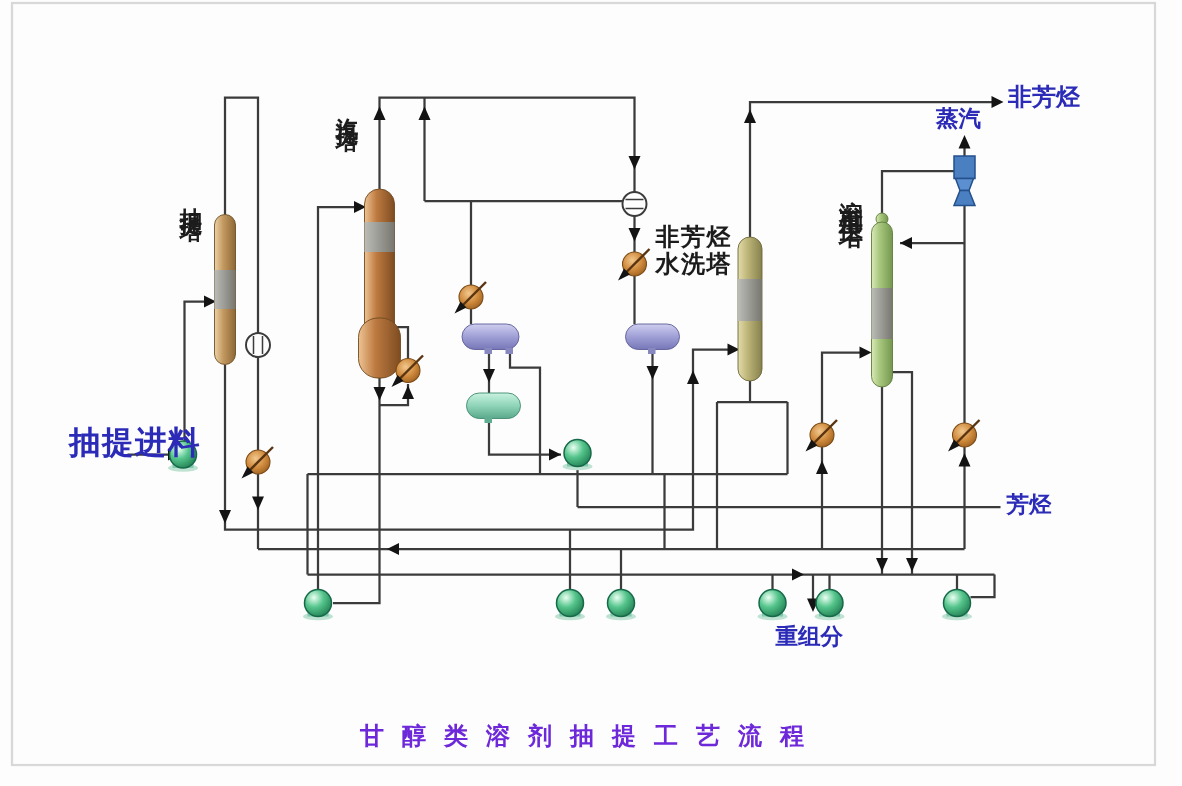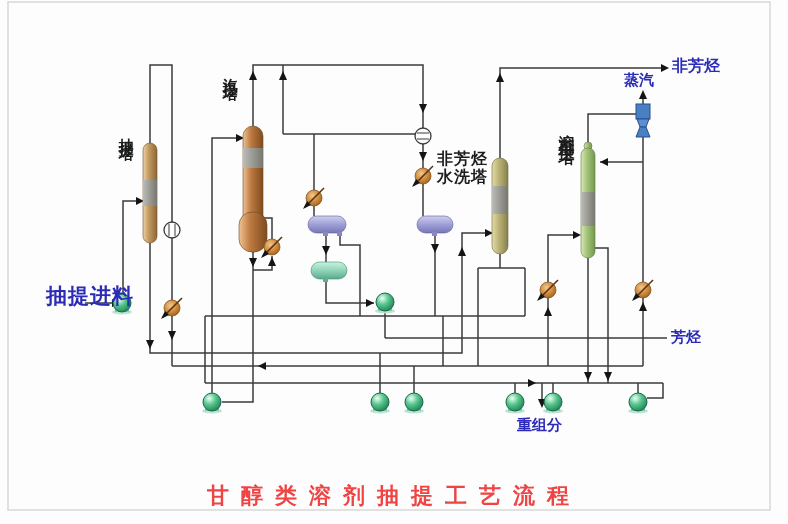--- a/index.html
+++ b/index.html
@@ -5,21 +5,21 @@
   html,body{margin:0;padding:0;background:#ffffff;}
   #stage{position:relative;width:788px;height:524px;background:#fdfdfd;overflow:hidden;
          font-family:"Liberation Sans","DejaVu Sans",sans-serif;}
   svg{position:absolute;left:0;top:0;}
   .lbl{position:absolute;font-weight:bold;white-space:pre;line-height:1.15;}
   .blue{color:#2b2bb8;}
   .black{color:#1c1c1c;}
   .vert{writing-mode:vertical-rl;text-orientation:upright;letter-spacing:4px;}
   #title{position:absolute;left:0;right:0;top:481px;text-align:center;
          font-family:"Liberation Serif","DejaVu Serif",serif;
-         font-size:22px;font-weight:bold;letter-spacing:12px;color:#ef4444;}
+         font-size:16px;font-weight:bold;letter-spacing:12px;color:#6d28d9;}
 </style>
 </head>
 <body>
 
 <div id="stage">
 <svg width="788" height="524" viewBox="0 0 788 524">
   <defs>
     <linearGradient id="gTow1" x1="0" y1="0" x2="1" y2="0">
       <stop offset="0" stop-color="#ecd2a6"></stop>
           <stop offset="0.4" stop-color="#c49a62"></stop>

